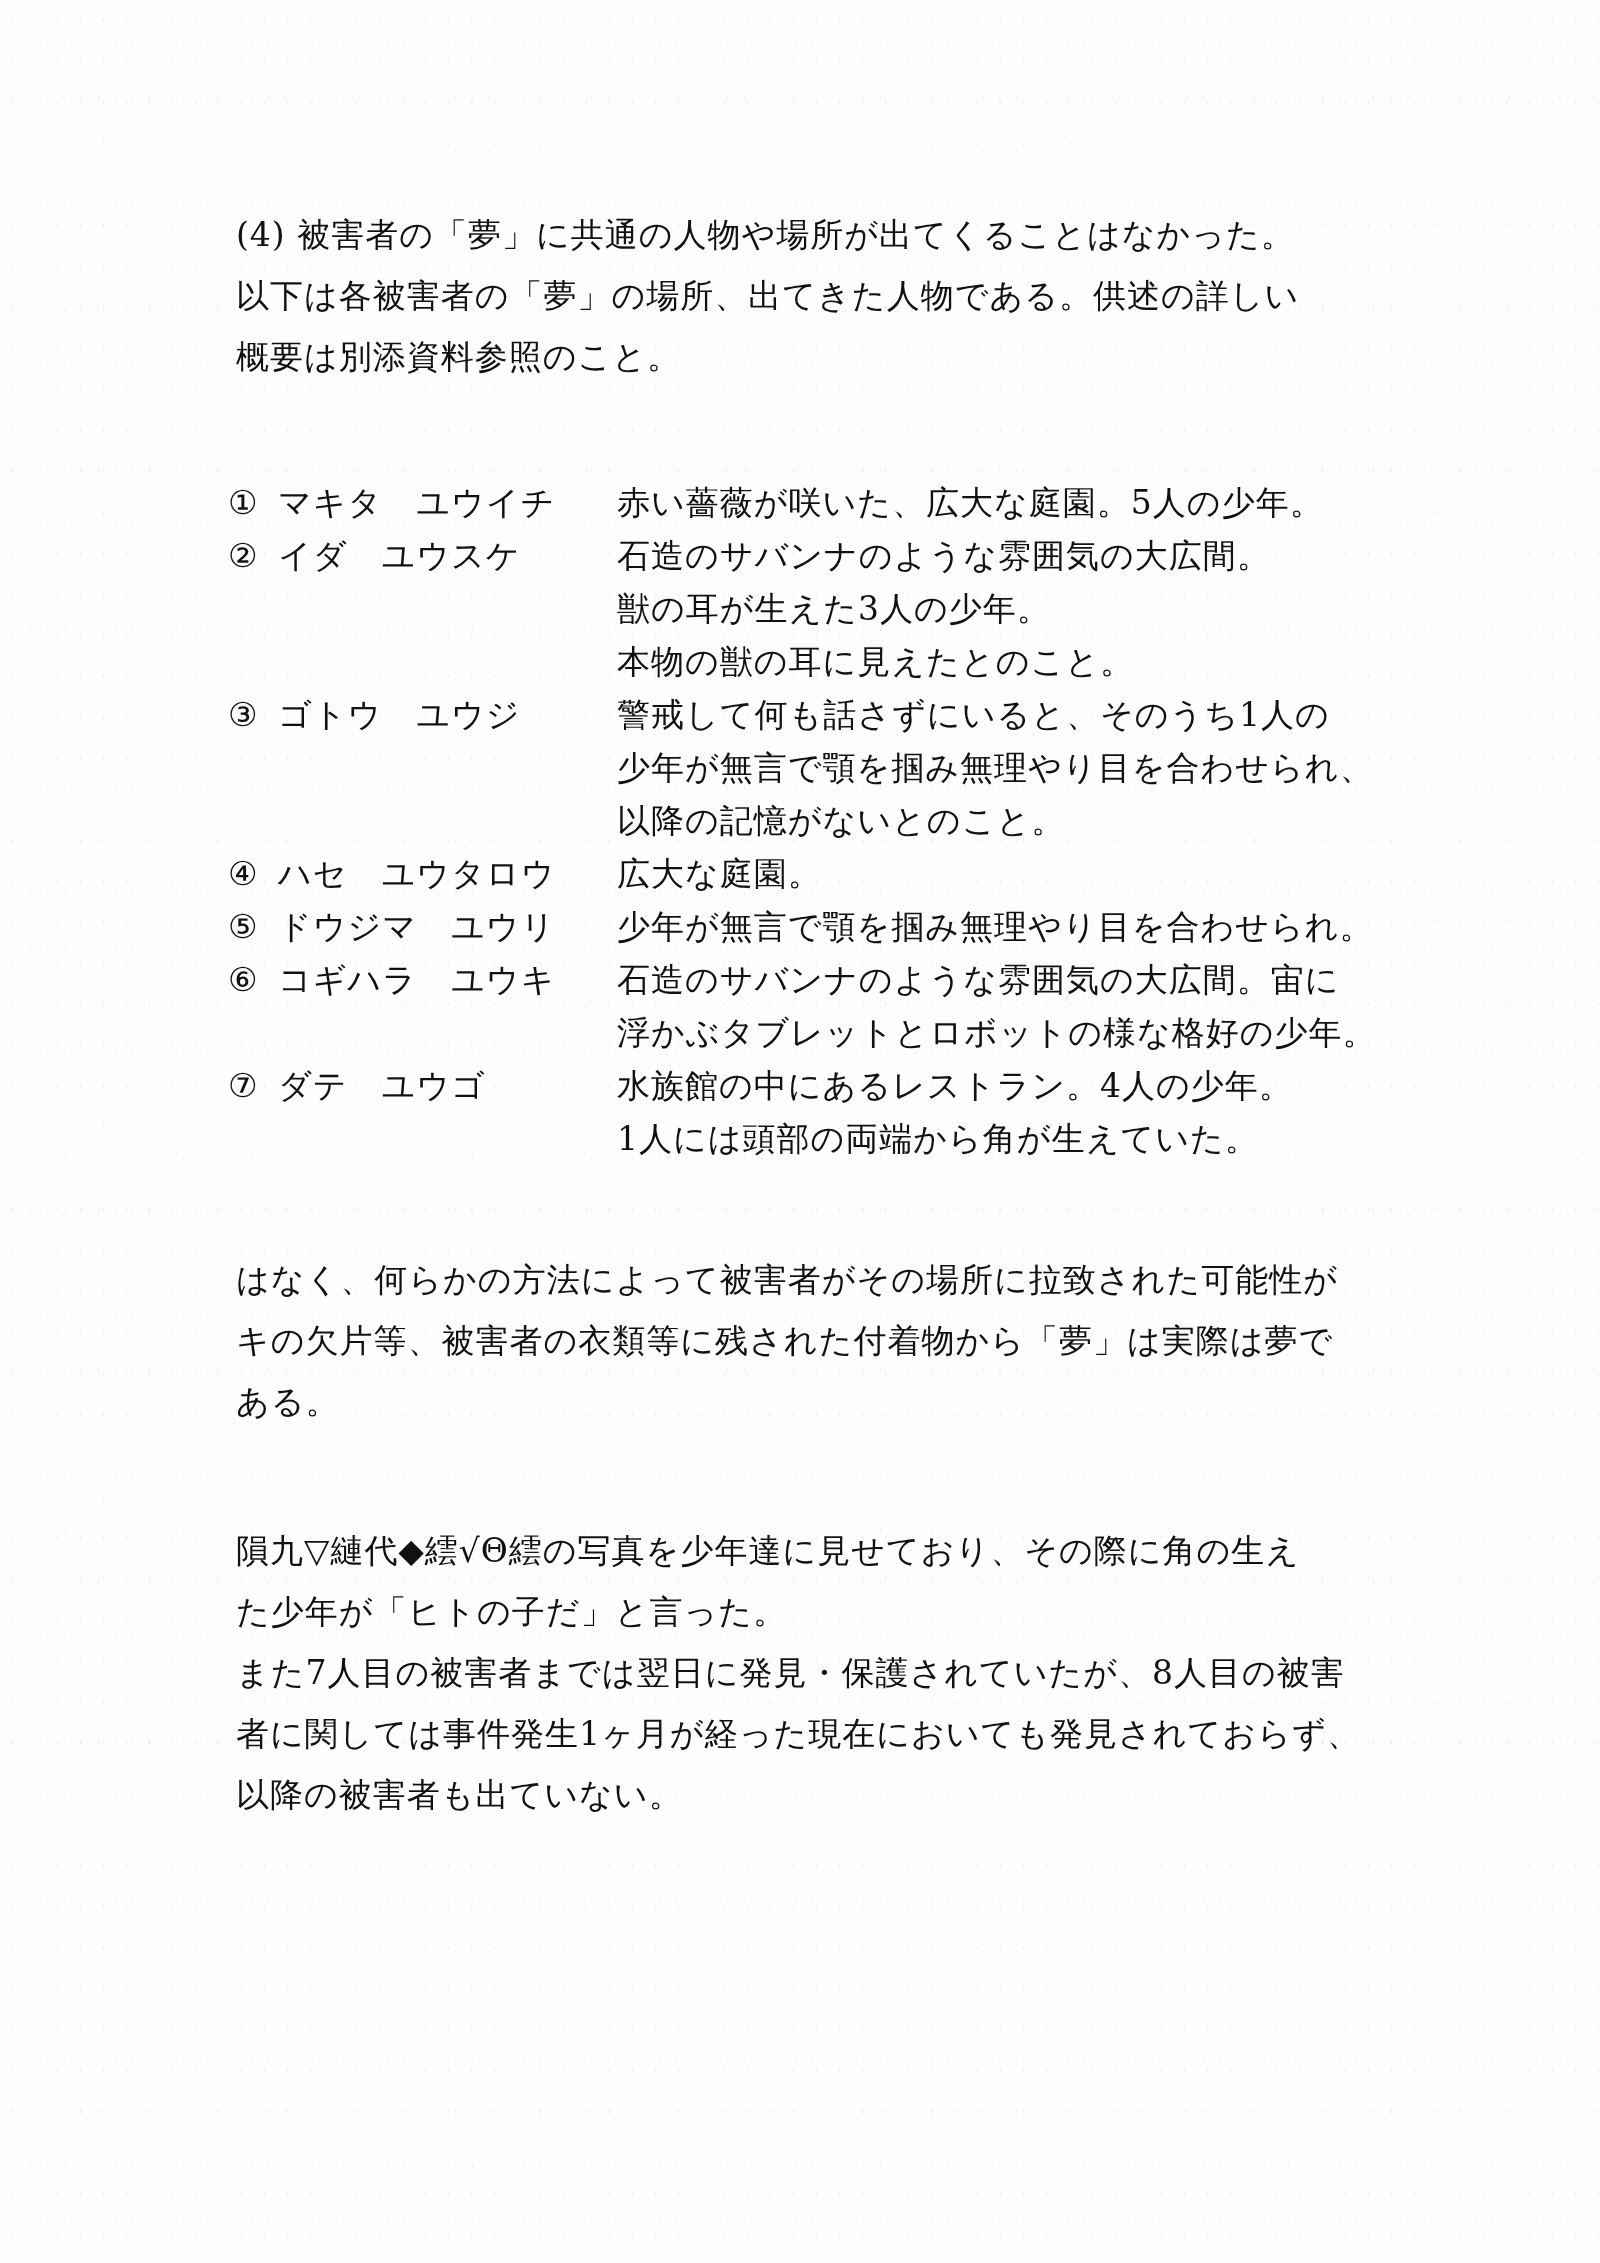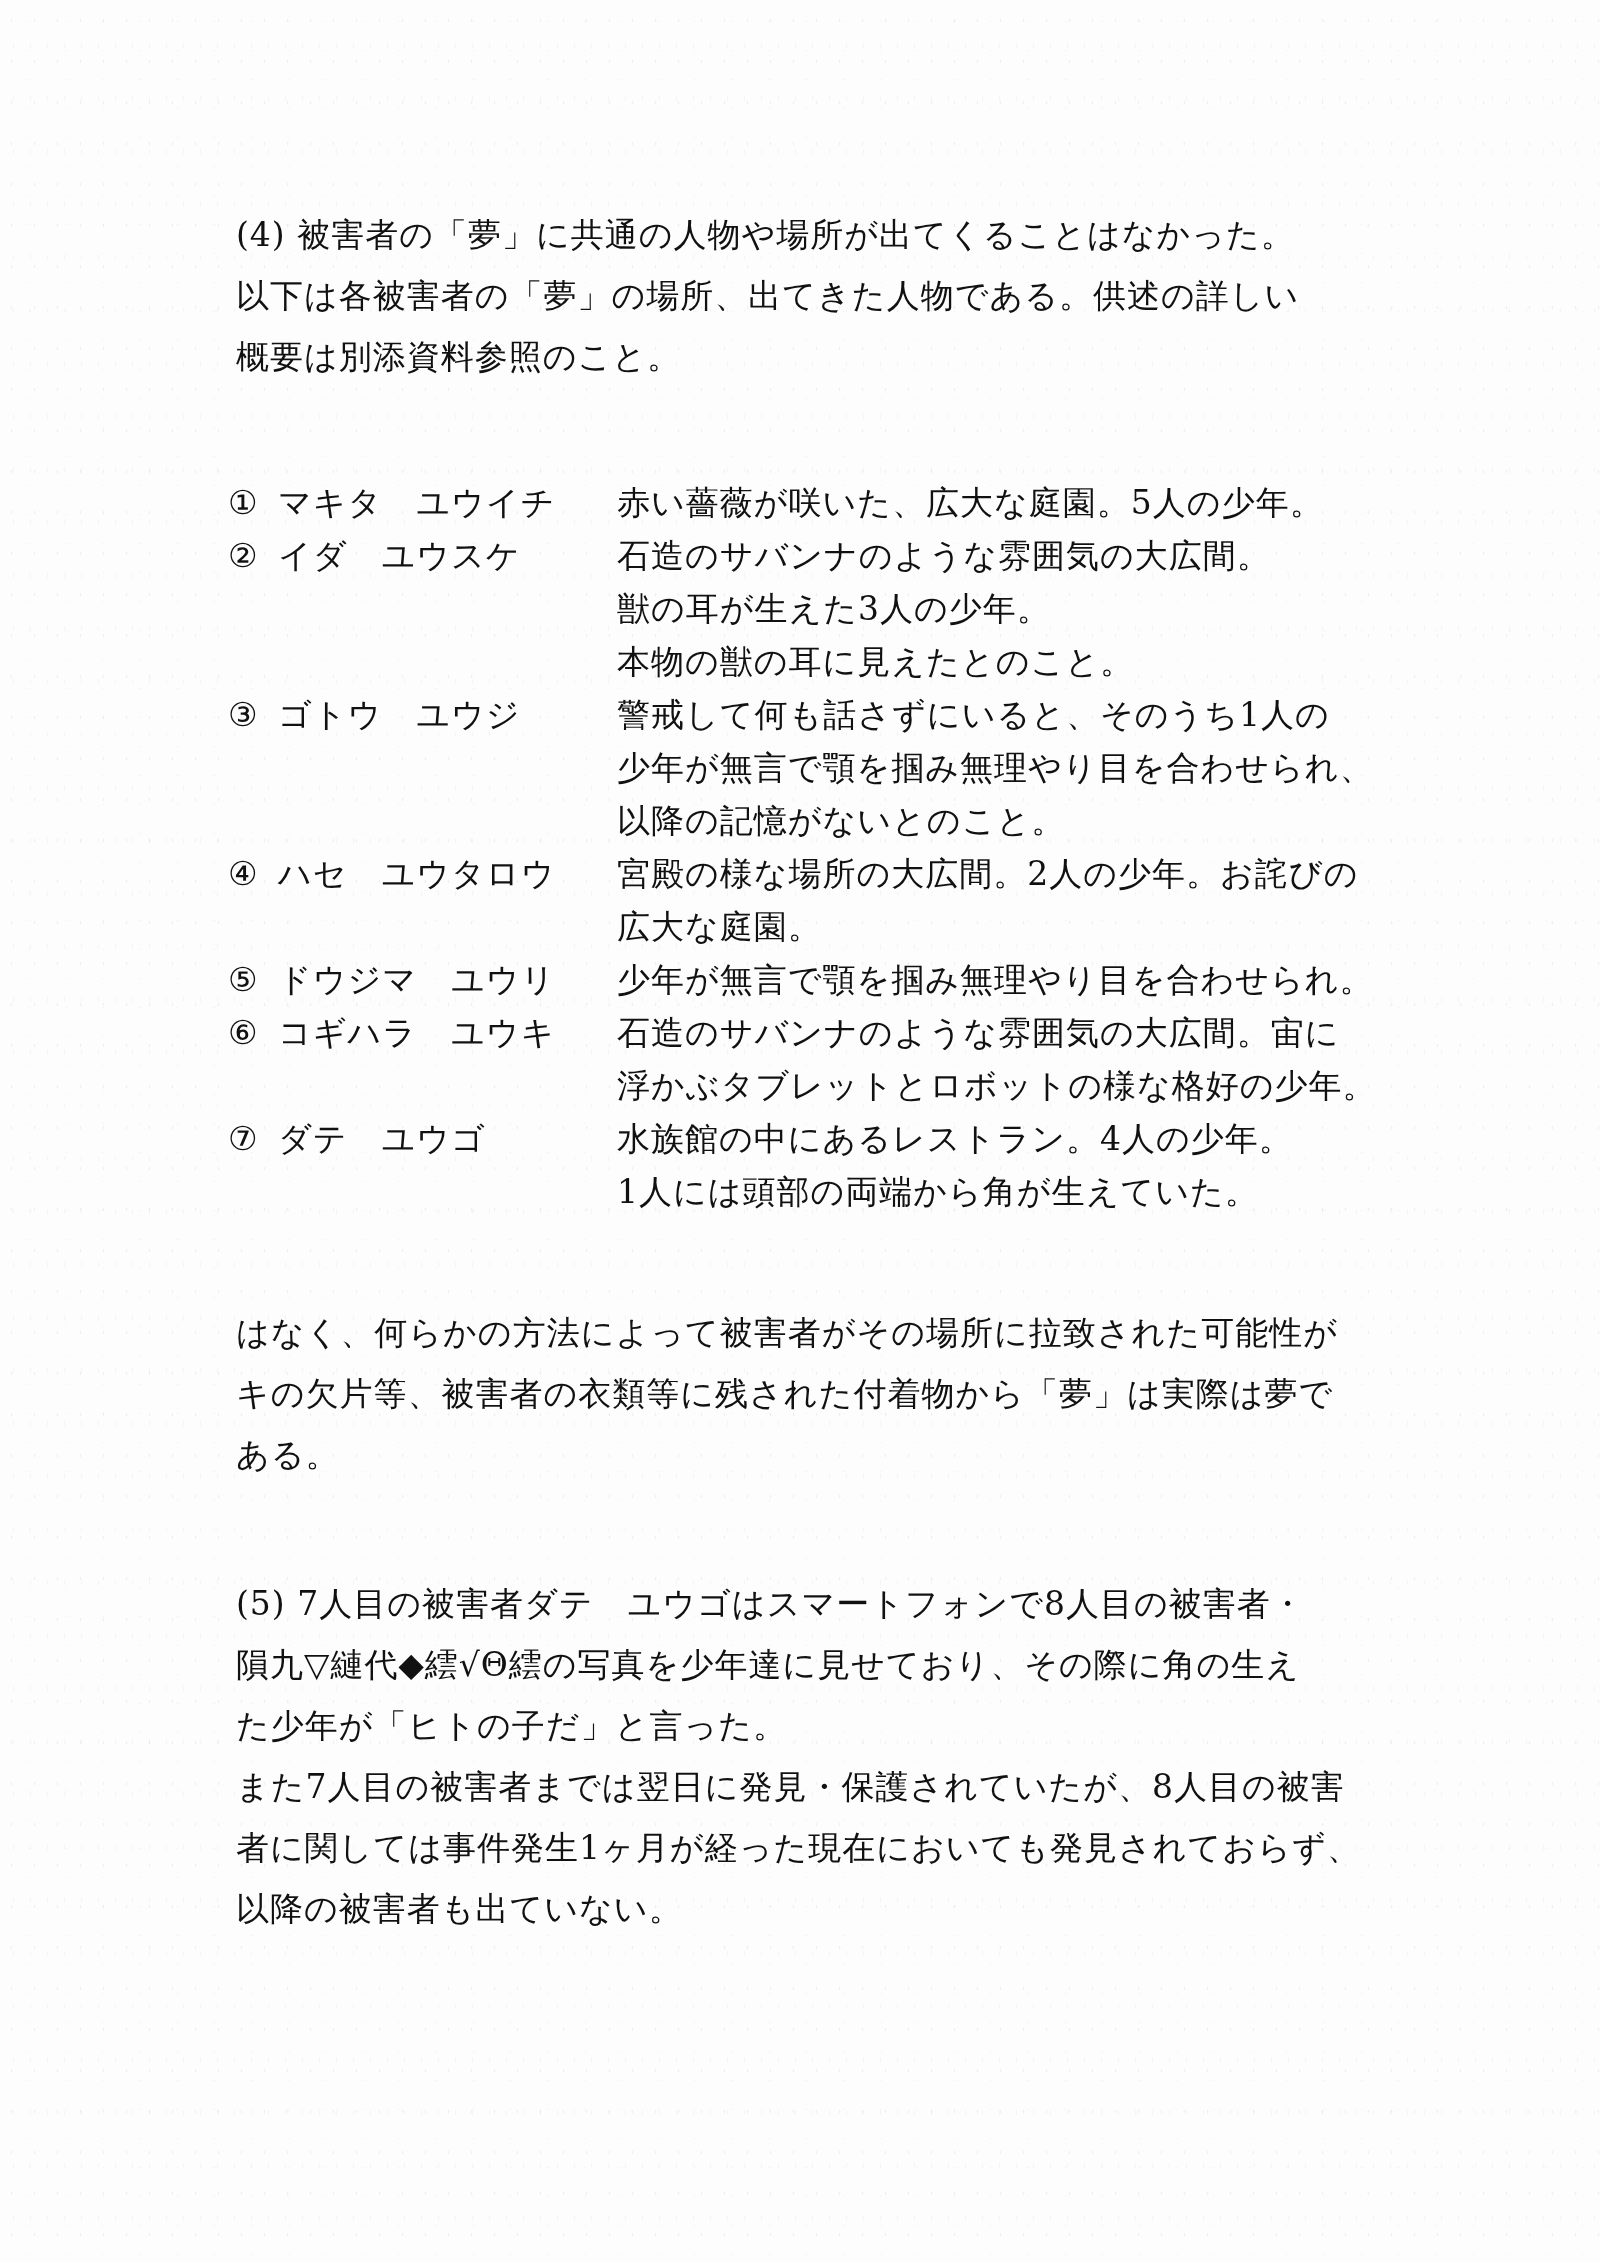--- a/index.html
+++ b/index.html
@@ -118,21 +118,20 @@
         <div>以降の記憶がないとのこと。</div>
       </div>
     </div>
 
     <div class="victim-row">
       <div class="victim-name">
         <span class="victim-num">④</span>
         <span>ハセ　ユウタロウ</span>
       </div>
       <div class="victim-desc">
-        <div>宮殿の様な場所の大広間。2人の少年。お詫びの</div>
         <div>広大な庭園。</div>
       </div>
     </div>
 
     <div class="victim-row">
       <div class="victim-name">
         <span class="victim-num">⑤</span>
         <span>ドウジマ　ユウリ</span>
       </div>
       <div class="victim-desc">
@@ -168,21 +167,20 @@
 
   <div class="para">
     <p>はなく、何らかの方法によって被害者がその場所に拉致された可能性が</p>
     <p>キの欠片等、被害者の衣類等に残された付着物から「夢」は実際は夢で</p>
     <p>ある。</p>
   </div>
 
   <div class="gap-3"></div>
 
   <div class="para">
-    <p>(5) 7人目の被害者ダテ　ユウゴはスマートフォンで8人目の被害者・</p>
     <p>隕九▽縺代◆繧√Θ繧の写真を少年達に見せており、その際に角の生え</p>
     <p>た少年が「ヒトの子だ」と言った。</p>
     <p>また7人目の被害者までは翌日に発見・保護されていたが、8人目の被害</p>
     <p>者に関しては事件発生1ヶ月が経った現在においても発見されておらず、</p>
     <p>以降の被害者も出ていない。</p>
   </div>
 
 </div>
 
 </body></html>

